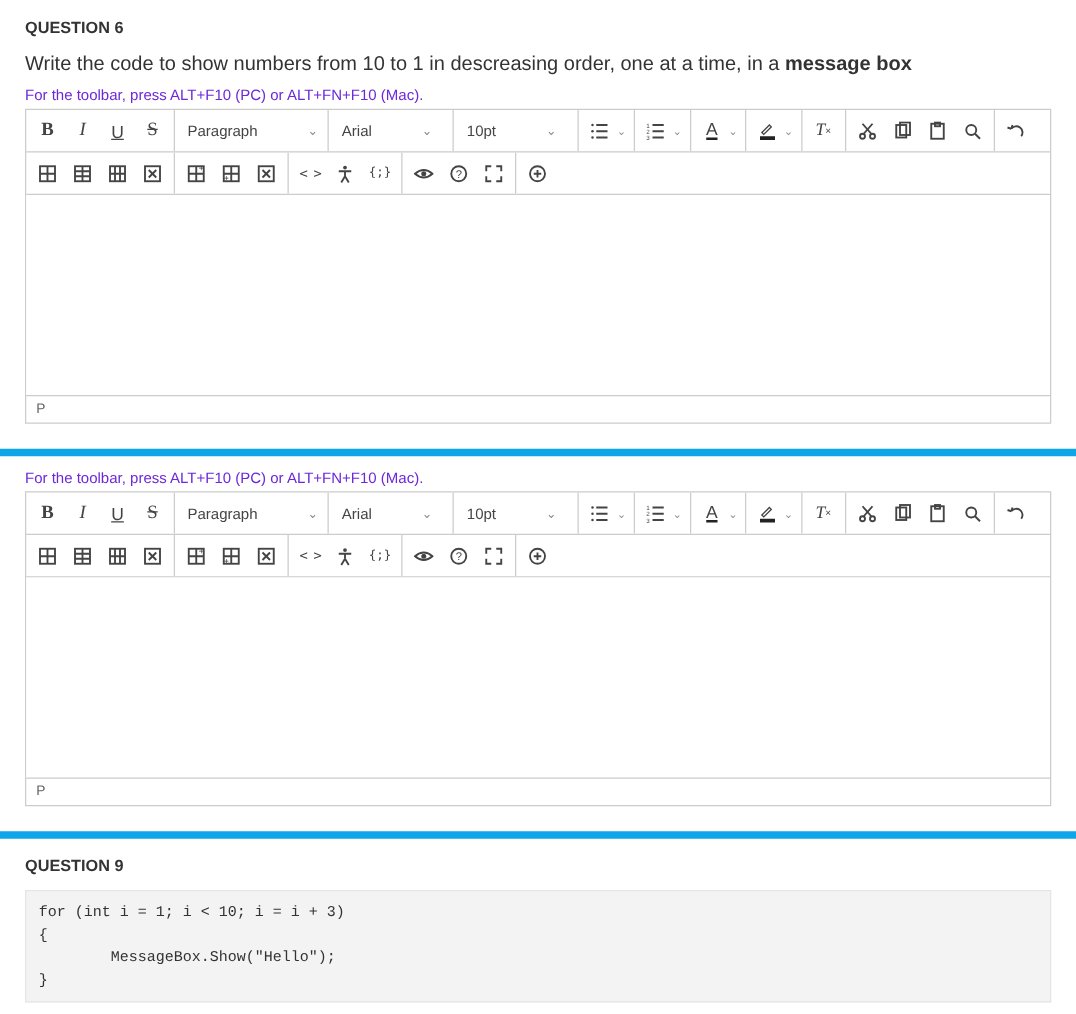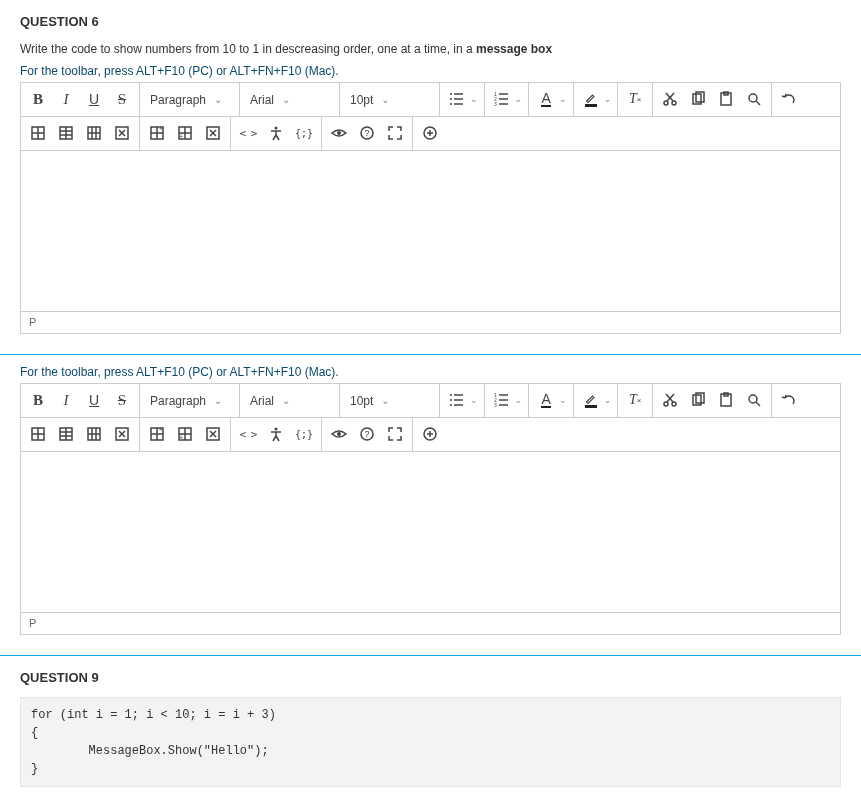--- a/index.html
+++ b/index.html
@@ -7,38 +7,38 @@
     margin: 0;
     padding: 0;
     font-family: Arial, Helvetica, sans-serif;
     font-size: 12px;
     color: #333;
     background: #fff;
     width: 861px;
   }
   .question-block {
     padding: 10px 20px 20px 20px;
-    border-bottom: 1px solid #0ea5e9;
+    border-bottom: 6px solid #0ea5e9;
   }
   .q-title {
     font-weight: bold;
     font-size: 13px;
     color: #333;
     margin: 4px 0 12px 0;
   }
   .q-prompt {
-    font-size: 12px;
+    font-size: 16px;
     color: #333;
     margin: 0 0 6px 0;
     line-height: 1.4;
   }
   .q-prompt b { font-weight: bold; }
   .help-text {
     font-size: 12px;
-    color: #0c4a6e;
+    color: #6d28d9;
     margin: 0 0 4px 0;
   }
   
   .editor {
     border: 1px solid #ccc;
     background: #fff;
     margin-top: 2px;
   }
   .toolbar-row {
     display: flex;
@@ -70,21 +70,21 @@
   .tbtn svg { width: 16px; height: 16px; stroke: #444; fill: none; stroke-width: 1.5; }
   .tbtn .fillsvg { fill: #444; stroke: none; }
   .tsel {
     display: flex;
     align-items: center;
     height: 34px;
     padding: 0 8px 0 10px;
     font-size: 12px;
     color: #444;
     cursor: pointer;
-    gap: 8px;
+    gap: 40px;
     border-right: 1px solid #ccc;
   }
   .tsel.wide { min-width: 100px; }
   .tsel .chev { font-size: 10px; color: #888; }
   .chev-mini { font-size: 9px; color: #888; margin-left: -2px; padding-right:2px;}
   .bold-b { font-family: Georgia, serif; font-weight: bold; font-size: 15px; }
   .ital-i { font-family: Georgia, serif; font-style: italic; font-size: 15px; }
   .under-u { font-family: Arial; text-decoration: underline; font-size: 14px; }
   .strike-s { font-family: Georgia, serif; text-decoration: line-through; font-size: 15px; }
   .content-area {

